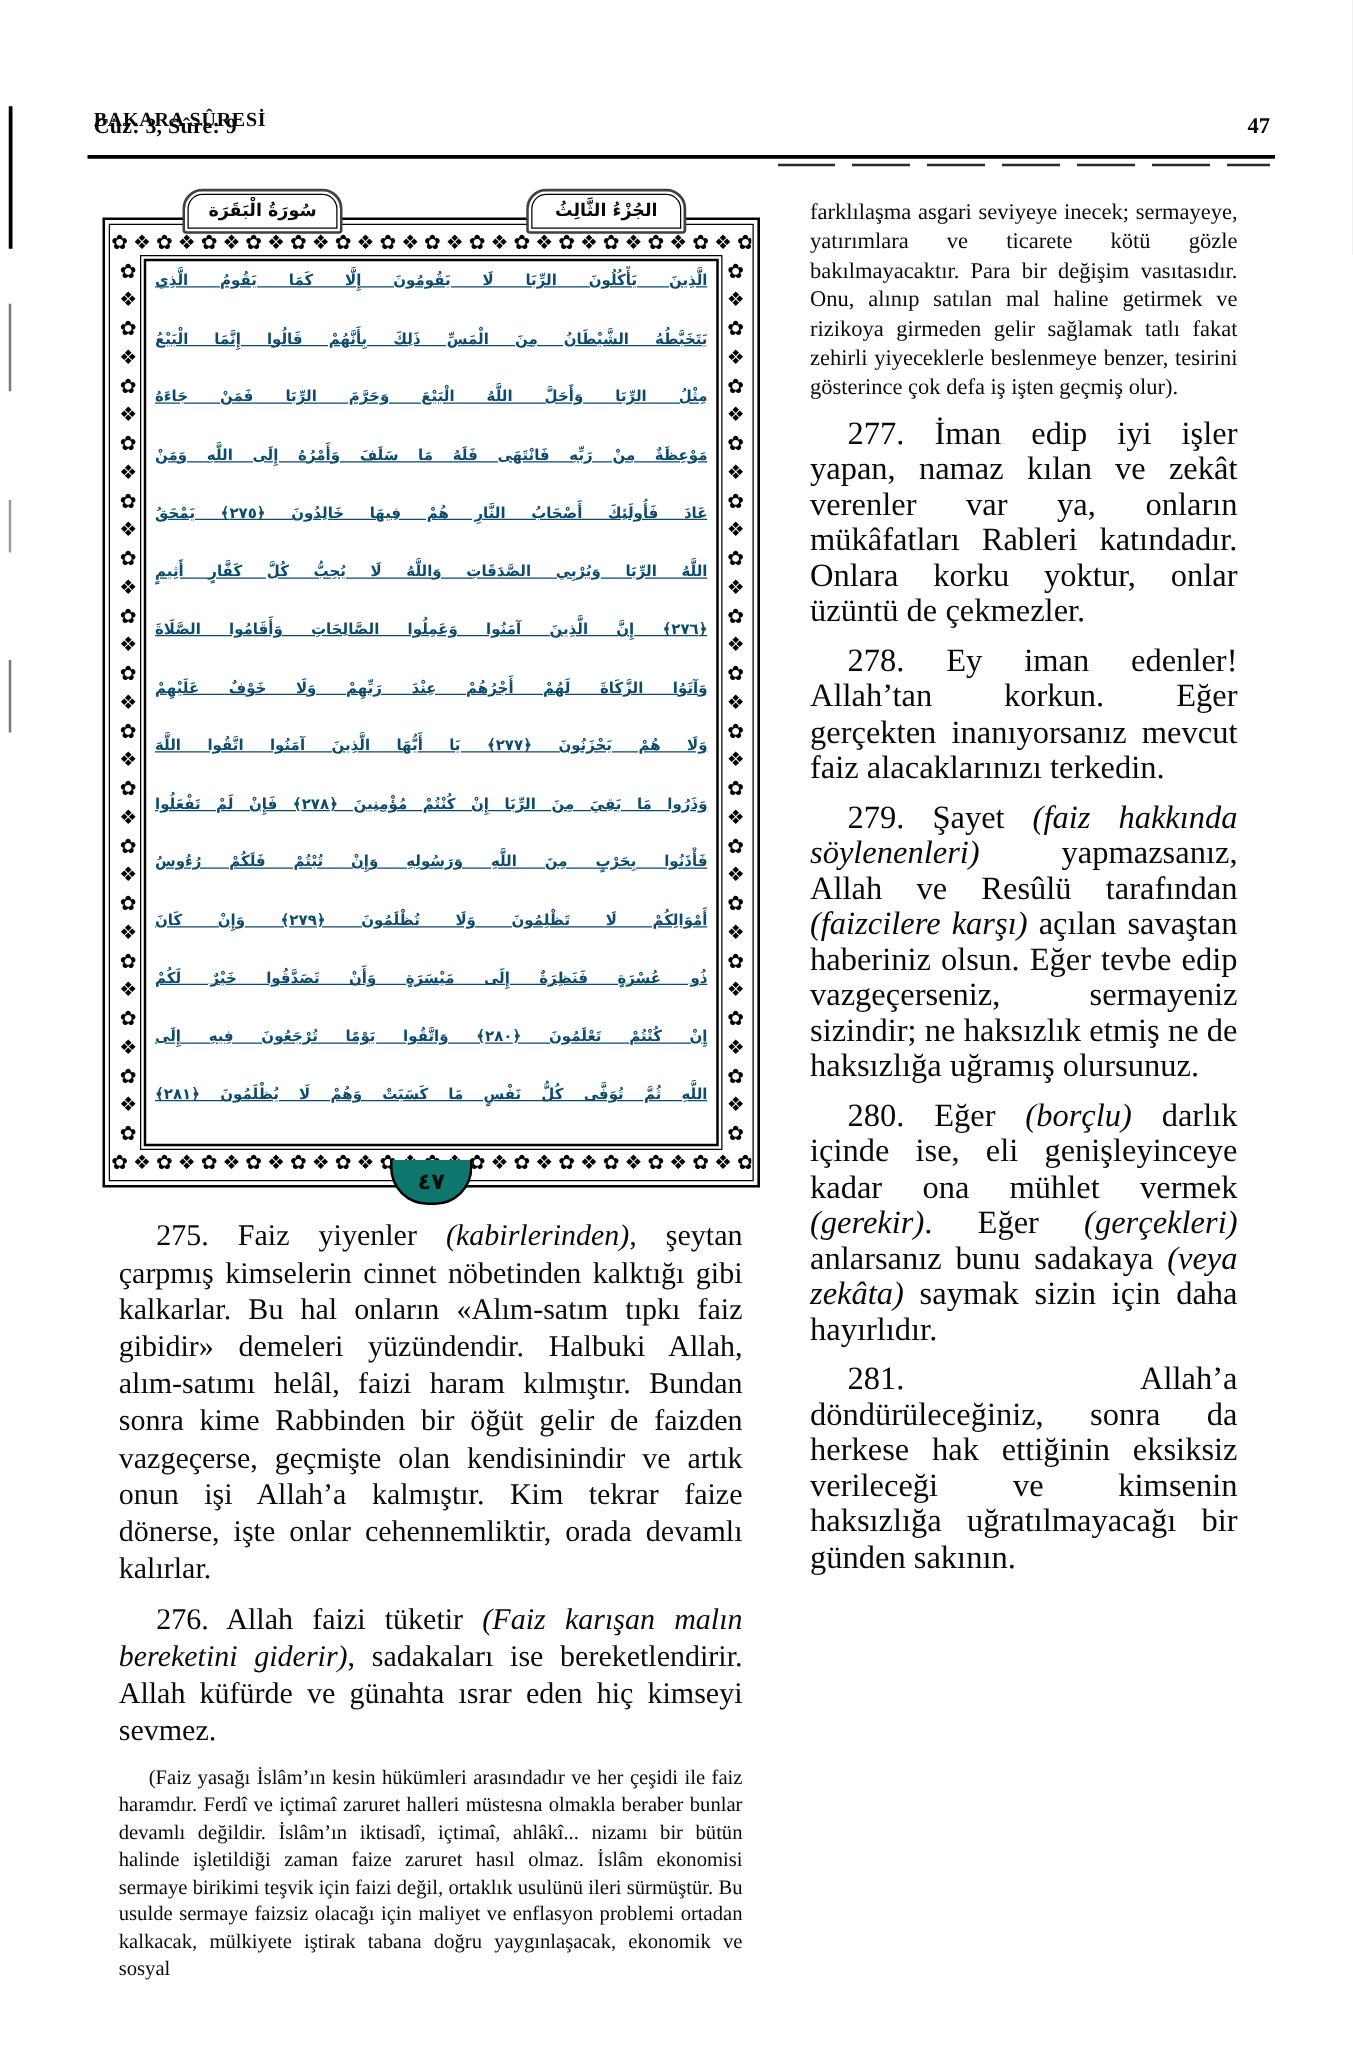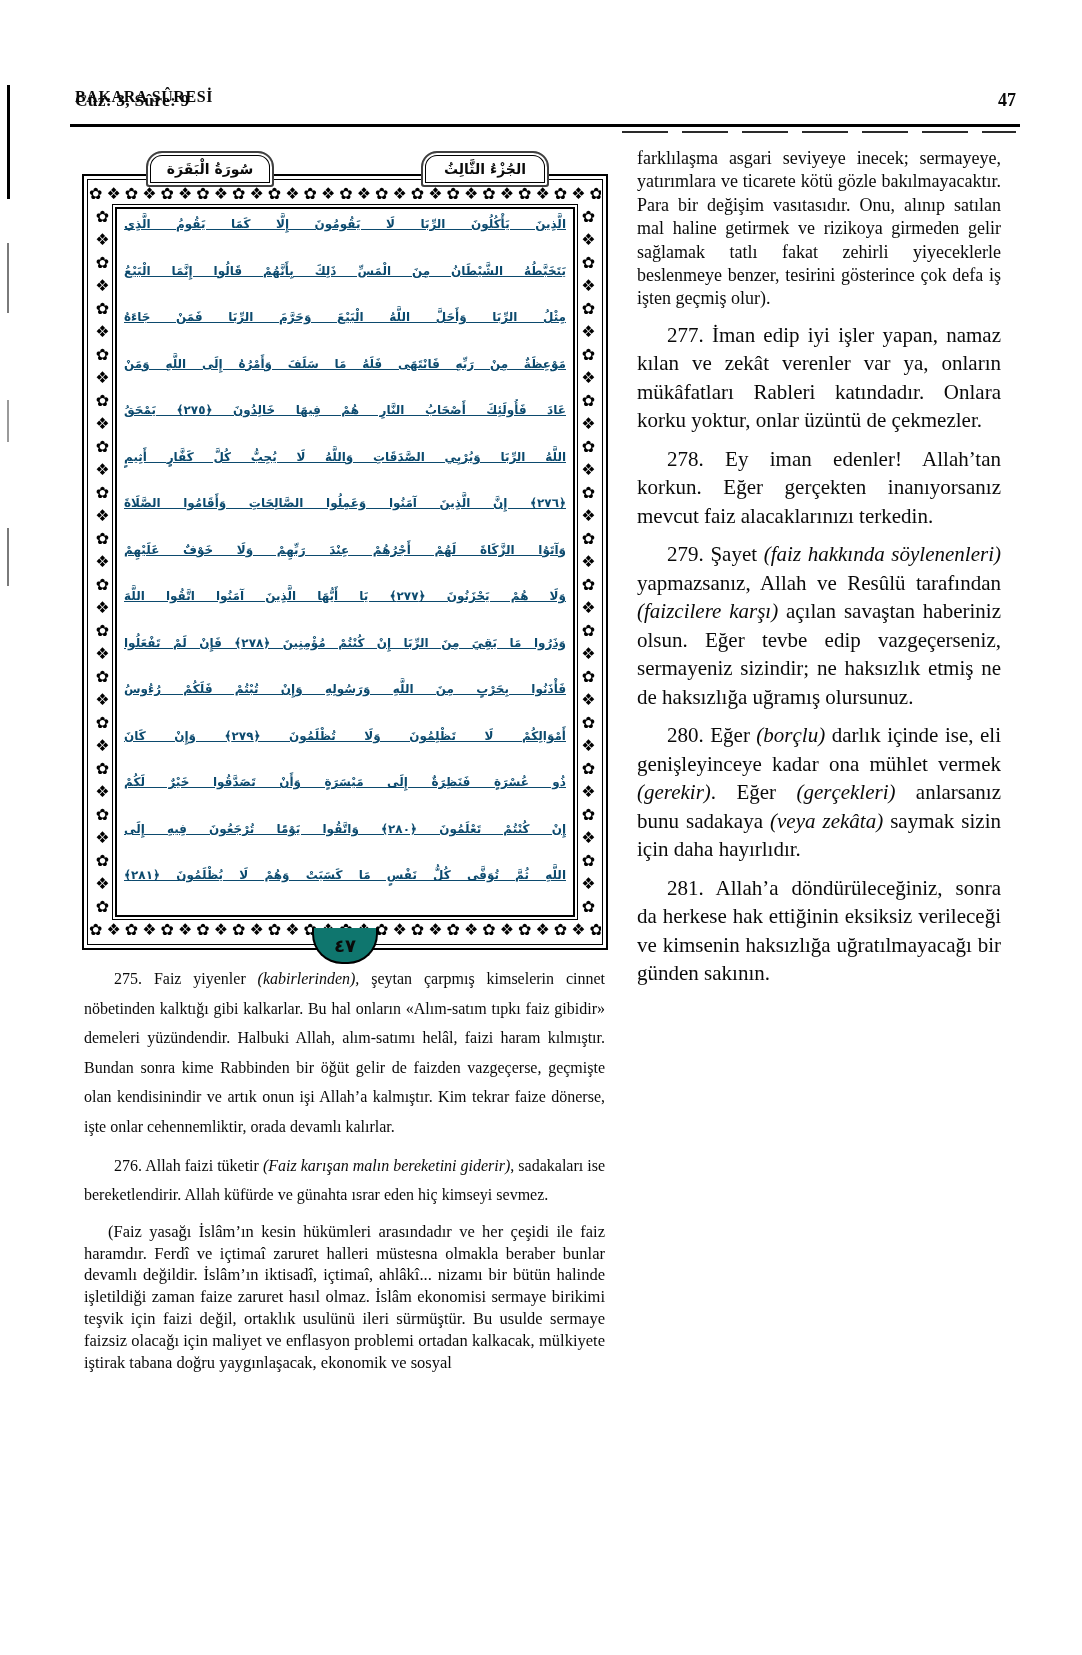--- a/index.html
+++ b/index.html
@@ -47,26 +47,26 @@
   .tab-surah { left:64px;  width:104px; }
   .tab-juz   { left:339px; width:104px; }
   .q-pagenum { position:absolute; bottom:-14px; left:50%; transform:translateX(-50%);
     width:62px; height:34px; background:#0f766e; border:2px solid #000; border-top:none;
     border-radius:0 0 30px 30px; display:flex; align-items:center; justify-content:center;
     font-family:"DejaVu Sans", sans-serif; font-weight:bold; font-size:18px; }
 
   
   .left-col  { position:absolute; left:84px;  top:964px; width:521px; }
   .right-col { position:absolute; left:637px; top:147px; width:364px; }
-  p { margin:0; }
-  .verse-l { font-size:16px;   line-height:29.6px; text-align:justify; text-indent:30px; }
+  p { margin:11px; }
+  .verse-l { font-size:24px;   line-height:29.6px; text-align:justify; text-indent:30px; }
   .verse-l + .verse-l { margin-top:9px; }
   .footnote { margin-top:11px; font-size:16.5px; line-height:21.8px; text-align:justify; text-indent:24px; }
   .cont     { font-size:18px;  line-height:23.4px; text-align:justify; }
-  .verse-r  { font-size:21px;  line-height:28.5px; text-align:justify; text-indent:30px; margin-top:10px; }
+  .verse-r  { font-size:26px;  line-height:28.5px; text-align:justify; text-indent:30px; margin-top:10px; }
   i { font-style:italic; }
 </style>
 </head>
 <body>
 
 <div class="page">
 
   <div class="edge-mark em1"></div>
   <div class="edge-mark em2"></div>
   <div class="edge-mark em3"></div>

